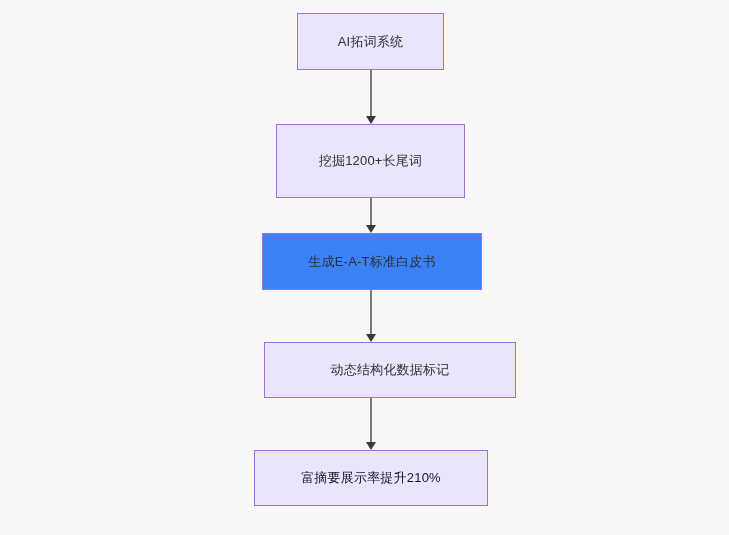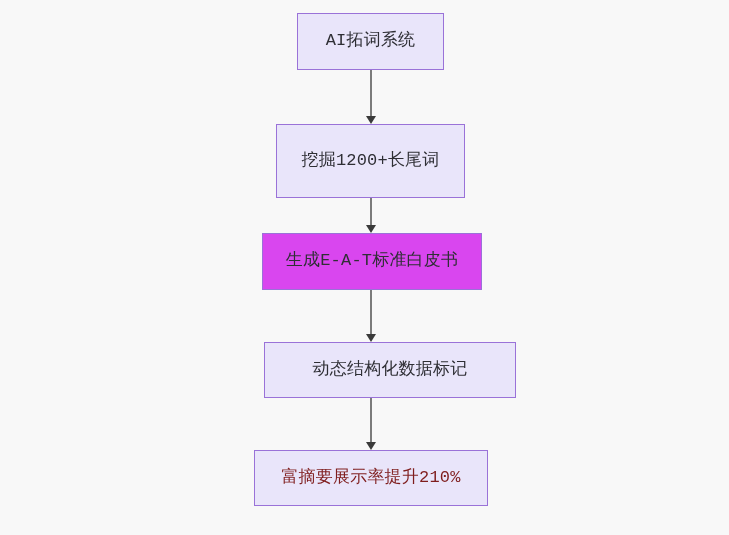--- a/index.html
+++ b/index.html
@@ -20,26 +20,25 @@
   }
   .node {
     position: absolute;
     box-sizing: border-box;
     background: #e9e5fa;
     border: 1.6px solid #9a72d8;
     display: flex;
     align-items: center;
     justify-content: center;
     color: #2f2f35;
-    font-size: 17px;
+    font-size: 13px;
     line-height: 1.2;
     letter-spacing: 0.2px;
     white-space: nowrap;
     text-align: right;
-    font-family: Liberation Mono, monospace;
   }
   .node-label {
     display: block;
   }
   .edge {
     position: absolute;
     box-sizing: border-box;
   }
   .edge-line {
     position: absolute;
@@ -82,23 +81,23 @@
     <div class="edge-line" style="height: 45px; background: rgb(123, 123, 123);"></div>
     <div class="edge-arrow" style="border-top-color: rgb(58, 58, 58);"></div>
   </div>
 
   <div class="node" style="left: 297px; top: 13px; width: 147px; height: 57px; background: rgb(233, 229, 250); border-color: rgb(154, 114, 216); color: rgb(47, 47, 53);">
     <span class="node-label">AI拓词系统</span>
   </div>
   <div class="node" style="left: 276px; top: 124px; width: 189px; height: 74px; background: rgb(233, 229, 250); border-color: rgb(154, 114, 216); color: rgb(47, 47, 53);">
     <span class="node-label">挖掘1200+长尾词</span>
   </div>
-  <div class="node" style="left: 262px; top: 233px; width: 220px; height: 57px; background: #d946ef; border-color: rgb(154, 114, 216); color: rgb(47, 47, 53);">
+  <div class="node" style="left: 262px; top: 233px; width: 220px; height: 57px; background: #3b82f6; border-color: rgb(154, 114, 216); color: rgb(47, 47, 53);">
     <span class="node-label">生成E-A-T标准白皮书</span>
   </div>
   <div class="node" style="left: 264px; top: 342px; width: 252px; height: 56px; background: rgb(233, 229, 250); border-color: rgb(154, 114, 216); color: rgb(47, 47, 53);">
     <span class="node-label">动态结构化数据标记</span>
   </div>
-  <div class="node" style="left: 254px; top: 450px; width: 234px; height: 56px; background: rgb(233, 229, 250); border-color: rgb(154, 114, 216); color: #7f1d1d;">
+  <div class="node" style="left: 254px; top: 450px; width: 234px; height: 56px; background: rgb(233, 229, 250); border-color: rgb(154, 114, 216); color: #0f172a;">
     <span class="node-label">富摘要展示率提升210%</span>
   </div>
 
 </div>
 
 </body></html>

